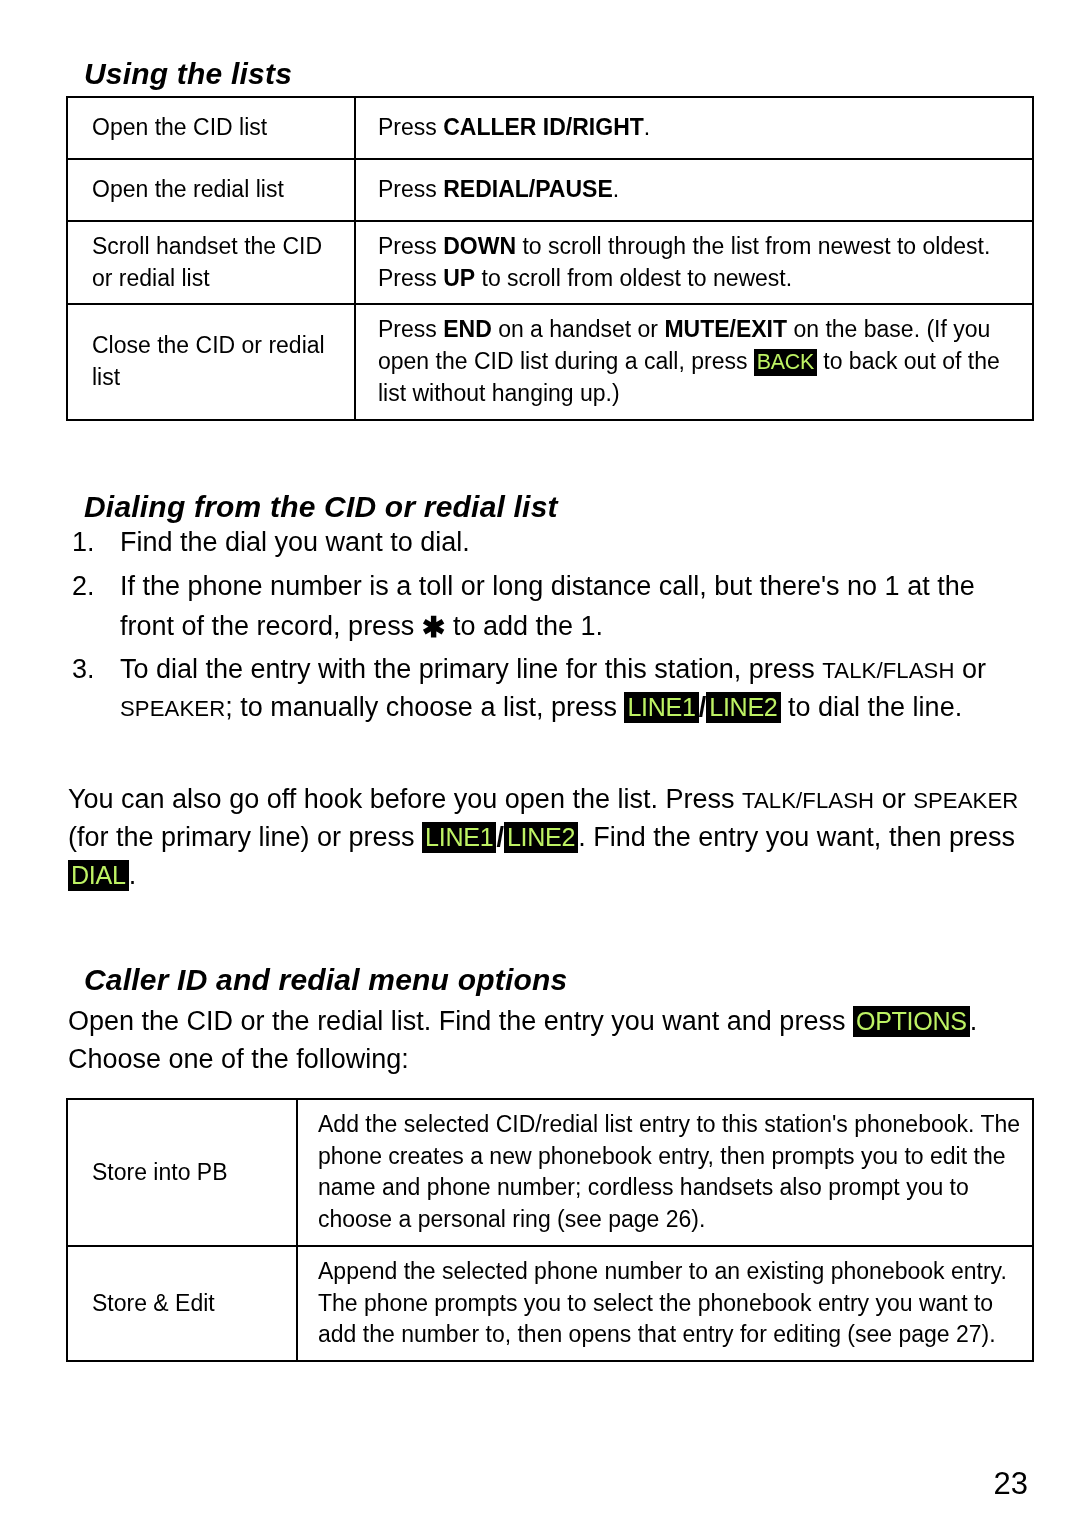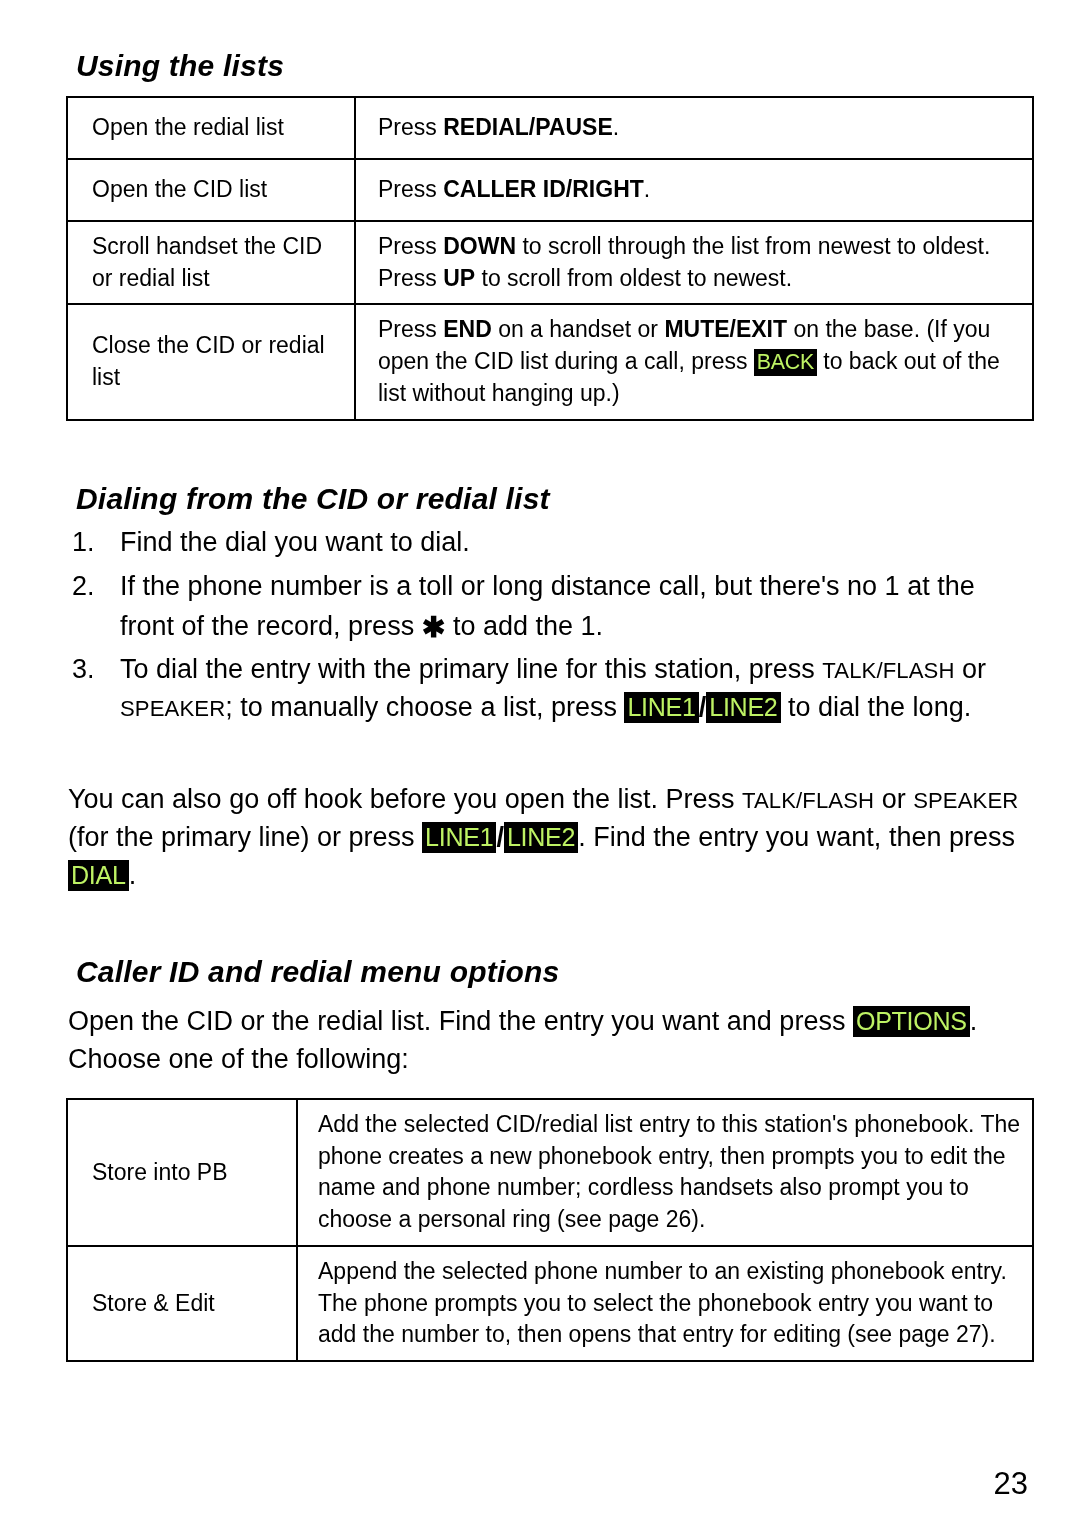--- a/index.html
+++ b/index.html
@@ -22,21 +22,21 @@
     height: 1535px;
     box-sizing: border-box;
     padding: 0 50px;
   }
 
   
   h2.section-heading {
     font-size: 30px;
     font-weight: bold;
     font-style: italic;
-    margin: 8px;
+    margin: 16px;
     padding: 0;
     letter-spacing: 0.2px;
   }
   .h-using      { position: absolute; left: 68px; top: 41px; }
   .h-dialing    { position: absolute; left: 68px; top: 474px; }
   .h-callerid   { position: absolute; left: 68px; top: 947px; }
 
   
   table.manual-table {
     position: absolute;
@@ -147,26 +147,26 @@
 
   <h2 class="section-heading h-using">Using the lists</h2>
 
   <table id="table-lists" class="manual-table">
     <colgroup>
         <col class="c1">
         <col class="c2">
       </colgroup>
     <tbody>
       <tr>
+        <td class="label-cell">Open the CID list</td>
+        <td class="desc-cell"><span>Press </span><span class="kbd-bold">CALLER ID/RIGHT</span><span>.</span></td>
+      </tr>
+      <tr>
         <td class="label-cell">Open the redial list</td>
         <td class="desc-cell"><span>Press </span><span class="kbd-bold">REDIAL/PAUSE</span><span>.</span></td>
-      </tr>
-      <tr>
-        <td class="label-cell">Open the CID list</td>
-        <td class="desc-cell"><span>Press </span><span class="kbd-bold">CALLER ID/RIGHT</span><span>.</span></td>
       </tr>
       <tr>
         <td class="label-cell">Scroll handset the CID or redial list</td>
         <td class="desc-cell"><span>Press </span><span class="kbd-bold">DOWN</span><span> to scroll through the list from newest to oldest. Press </span><span class="kbd-bold">UP</span><span> to scroll from oldest to newest.</span></td>
       </tr>
       <tr>
         <td class="label-cell">Close the CID or redial list</td>
         <td class="desc-cell"><span>Press </span><span class="kbd-bold">END</span><span> on a handset or </span><span class="kbd-bold">MUTE/EXIT</span><span> on the base. (If you open the CID list during a call, press </span><span class="keycap">BACK</span><span> to back out of the list without hanging up.)</span></td>
       </tr>
     </tbody>
@@ -175,21 +175,21 @@
   <h2 class="section-heading h-dialing">Dialing from the CID or redial list</h2>
 
   <ol id="steps-dialing" class="numbered-list">
     <li>
       <span class="num">1.</span><span>Find the dial you want to dial.</span>
     </li>
     <li>
       <span class="num">2.</span><span>If the phone number is a toll or long distance call, but there's no 1 at the front of the record, press </span><span class="star-glyph">✱</span><span> to add the 1.</span>
     </li>
     <li>
-      <span class="num">3.</span><span>To dial the entry with the primary line for this station, press </span><span class="smallcaps">TALK/FLASH</span><span> or </span><span class="smallcaps">SPEAKER</span><span>; to manually choose a list, press </span><span class="keycap">LINE1</span><span class="keycap-sep">/</span><span class="keycap">LINE2</span><span> to dial the long.</span>
+      <span class="num">3.</span><span>To dial the entry with the primary line for this station, press </span><span class="smallcaps">TALK/FLASH</span><span> or </span><span class="smallcaps">SPEAKER</span><span>; to manually choose a list, press </span><span class="keycap">LINE1</span><span class="keycap-sep">/</span><span class="keycap">LINE2</span><span> to dial the line.</span>
     </li>
   </ol>
 
   <p id="para-offhook" class="body-text" style="margin:0;"><span>You can also go off hook before you open the list. Press </span><span class="smallcaps">TALK/FLASH</span><span> or </span><span class="smallcaps">SPEAKER</span><span> (for the primary line) or press </span><span class="keycap">LINE1</span><span class="keycap-sep">/</span><span class="keycap">LINE2</span><span>. Find the entry you want, then press </span><span class="keycap">DIAL</span><span>.</span></p>
 
   <h2 class="section-heading h-callerid">Caller ID and redial menu options</h2>
 
   <p id="para-openlist" class="body-text" style="margin:0;"><span>Open the CID or the redial list. Find the entry you want and press </span><span class="keycap">OPTIONS</span><span>. Choose one of the following:</span></p>
 
   <table id="table-menu-options" class="manual-table">

